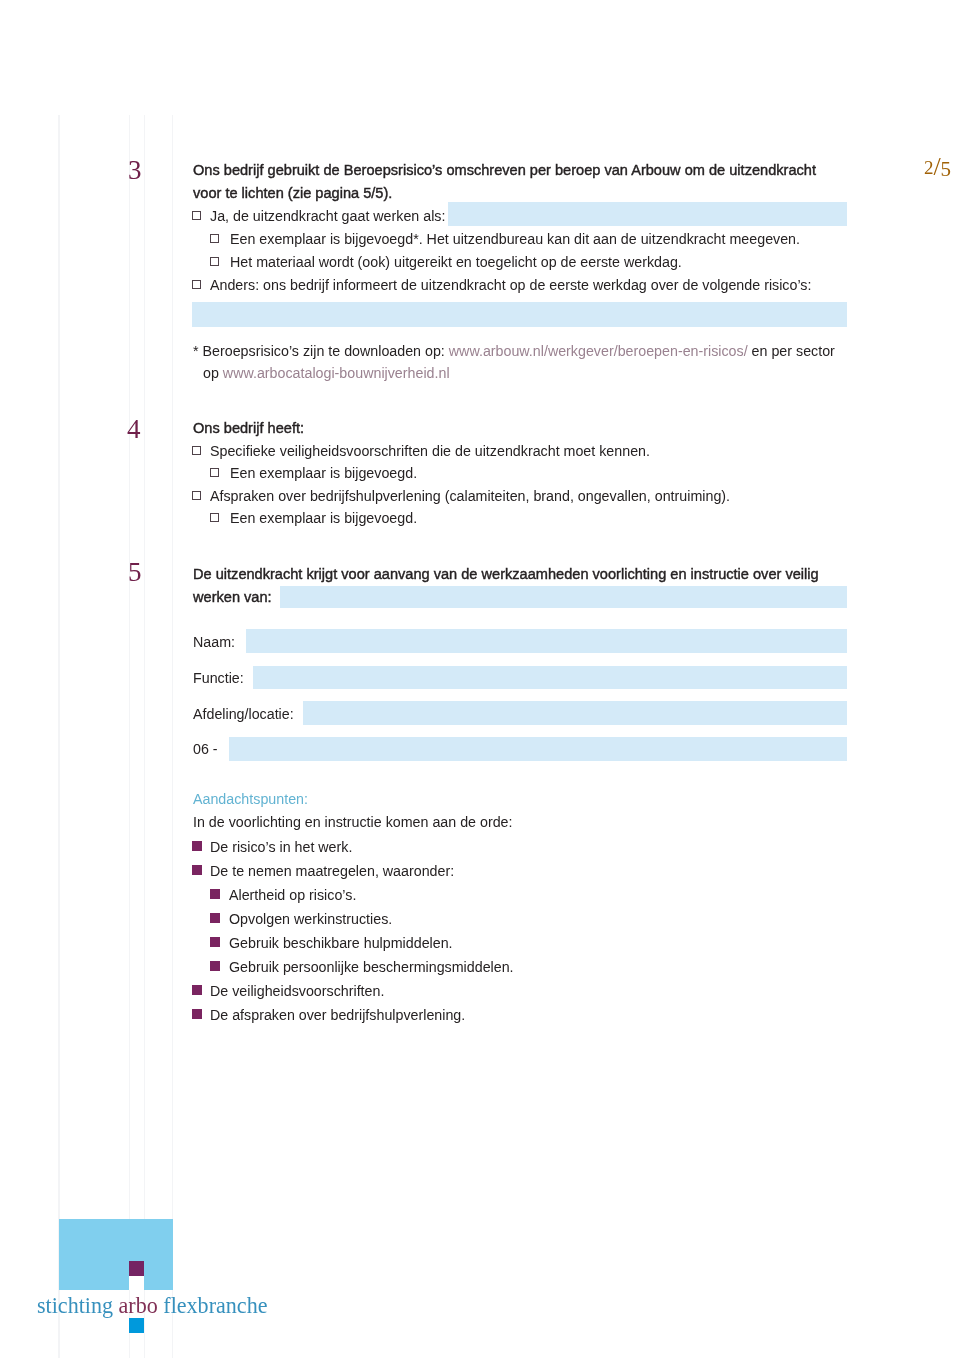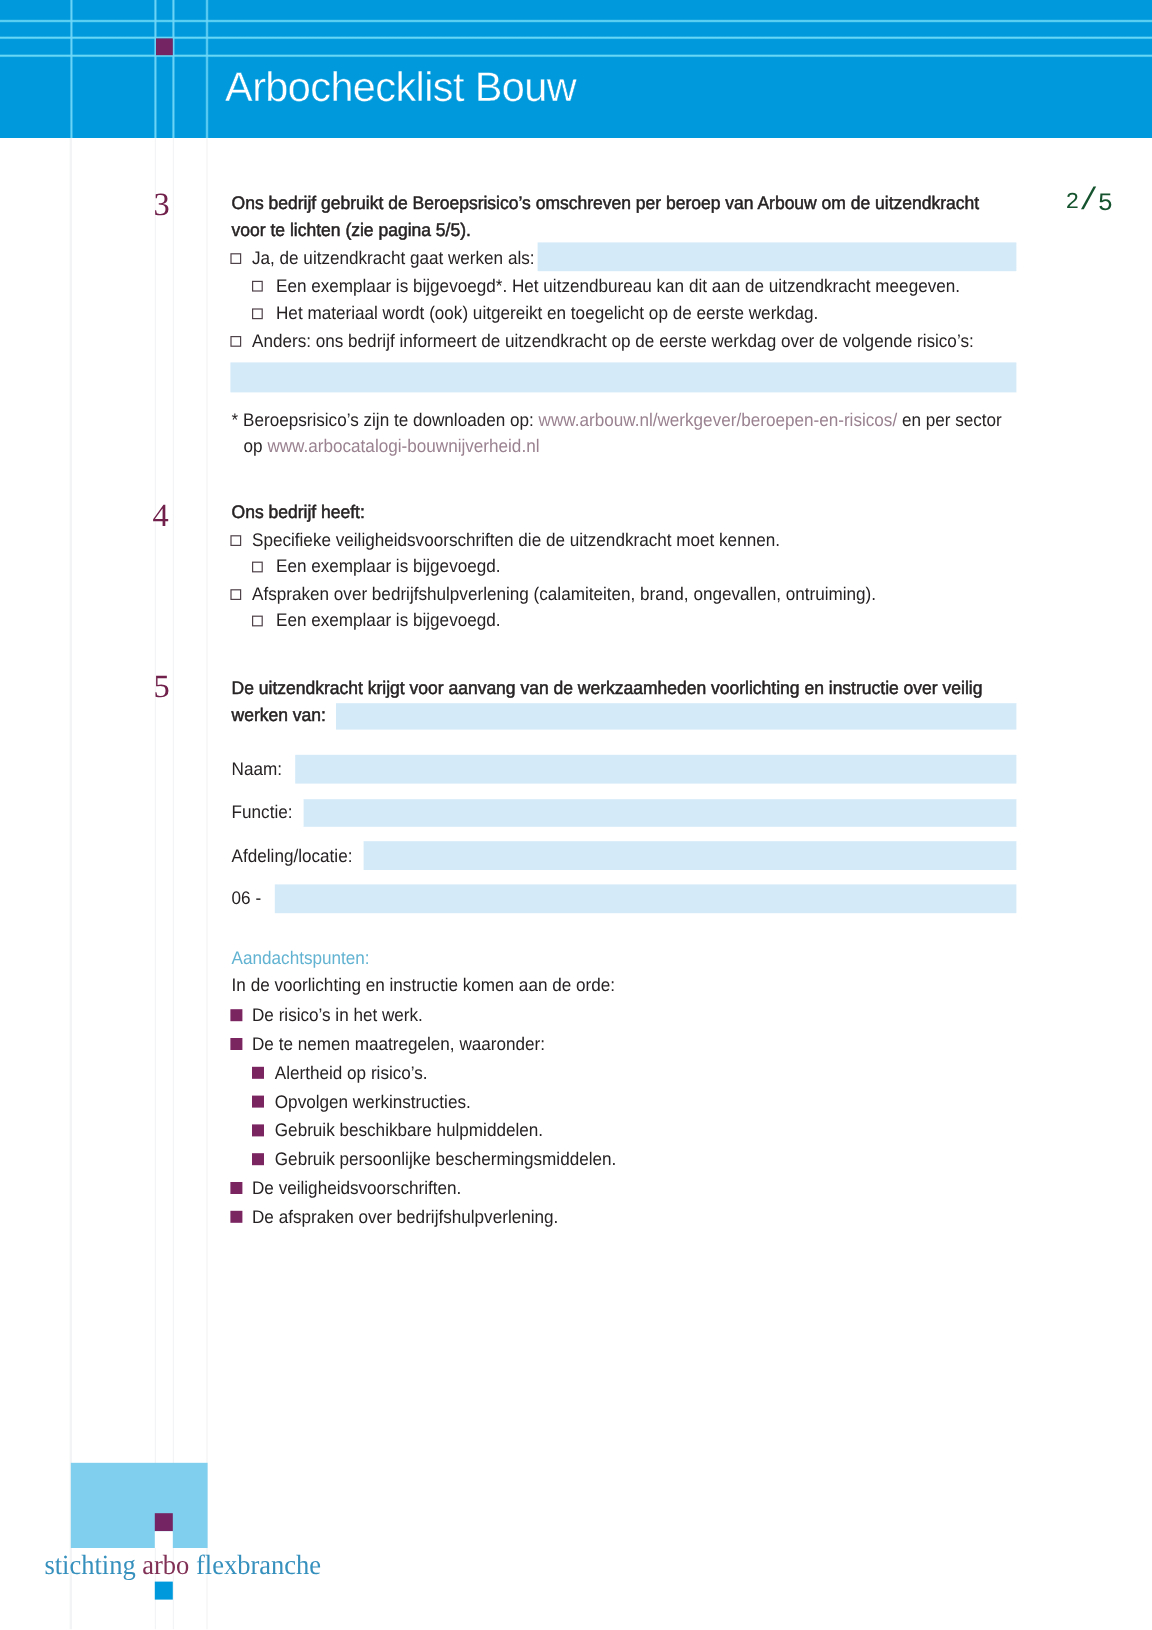--- a/index.html
+++ b/index.html
@@ -19,22 +19,22 @@
   .hh{position:absolute;left:0;width:960px;height:3px;
       background:linear-gradient(to bottom,rgba(125,228,251,0) 0%,rgba(125,228,251,.55) 28%,rgba(125,228,251,1) 50%,rgba(125,228,251,.55) 72%,rgba(125,228,251,0) 100%);}
   .hsq{position:absolute;left:129.5px;top:32px;width:14.5px;height:14.3px;background:#752463;}
   .title{position:absolute;left:187.6px;top:56.4px;font-size:34.5px;color:#ffffff;
          font-weight:400;font-family:"Liberation Sans",sans-serif;line-height:1;
          letter-spacing:-0.48px;-webkit-text-stroke:0.33px #0099dc;}
 
   
   .num{position:absolute;font-family:"Liberation Serif",serif;color:#70204a;
        font-size:27px;line-height:1;}
-  .pgnum{position:absolute;font-family:Liberation Mono, monospace;color:#14532d;
-       font-size:25px;line-height:1;white-space:nowrap;}
+  .pgnum{position:absolute;font-family:Liberation Serif, serif;color:#a16207;
+       font-size:25px;line-height:1;white-space:nowrap;margin-left:36px;}
   .pgnum .os2{font-size:19px;position:relative;top:-1.5px;}
   .pgnum .osslash{font-size:26px;position:relative;top:0px;letter-spacing:-0.3px;}
   .pgnum .os5{font-size:21px;position:relative;top:1px;}
   .txt{position:absolute;font-size:15.2px;color:#262223;white-space:nowrap;line-height:1;
        transform:scaleX(.939);transform-origin:0 0;}
   .bold{font-weight:400;-webkit-text-stroke:0.42px #262223;transform:scaleX(.960);}
 
   .field{position:absolute;background:#d4eaf8;}
   .cb{position:absolute;width:9.4px;height:9px;border:1px solid #4f4249;box-sizing:border-box;background:#fff;}
   .bl{position:absolute;width:10.5px;height:10.3px;background:#7a2460;}
@@ -55,31 +55,20 @@
 </head>
 <body>
 
 <div class="page">
 
   <div class="vline" style="left:58.4px"></div>
   <div class="vline" style="left:128.7px"></div>
   <div class="vline" style="left:143.7px"></div>
   <div class="vline" style="left:171.5px"></div>
 
-  <div class="header">
-    <div class="hh" style="top:16.1px"></div>
-    <div class="hh" style="top:30.4px"></div>
-    <div class="hh" style="top:44.8px"></div>
-    <div class="hv" style="left:57.5px"></div>
-    <div class="hv" style="left:127.8px"></div>
-    <div class="hv" style="left:143.1px"></div>
-    <div class="hv" style="left:170.9px"></div>
-    <div class="hsq"></div>
-    <div class="title">Arbochecklist Bouw</div>
-  </div>
 
   <div class="pgnum" style="left:888px;top:154px"><span class="os2">2</span><span class="osslash">/</span><span class="os5">5</span></div>
 
   <div class="num" style="left:128px;top:157px">3</div>
   <div class="txt bold" style="left:193px;top:162.3px">Ons bedrijf gebruikt de Beroepsrisico’s omschreven per beroep van Arbouw om de uitzendkracht</div>
   <div class="txt bold" style="left:193px;top:185.3px">voor te lichten (zie pagina 5/5).</div>
 
   <div class="cb" style="left:192px;top:211px"></div>
   <div class="txt" style="left:210px;top:208.3px">Ja, de uitzendkracht gaat werken als:</div>
   <div class="field" style="left:448px;top:201.7px;width:399px;height:24px"></div>

